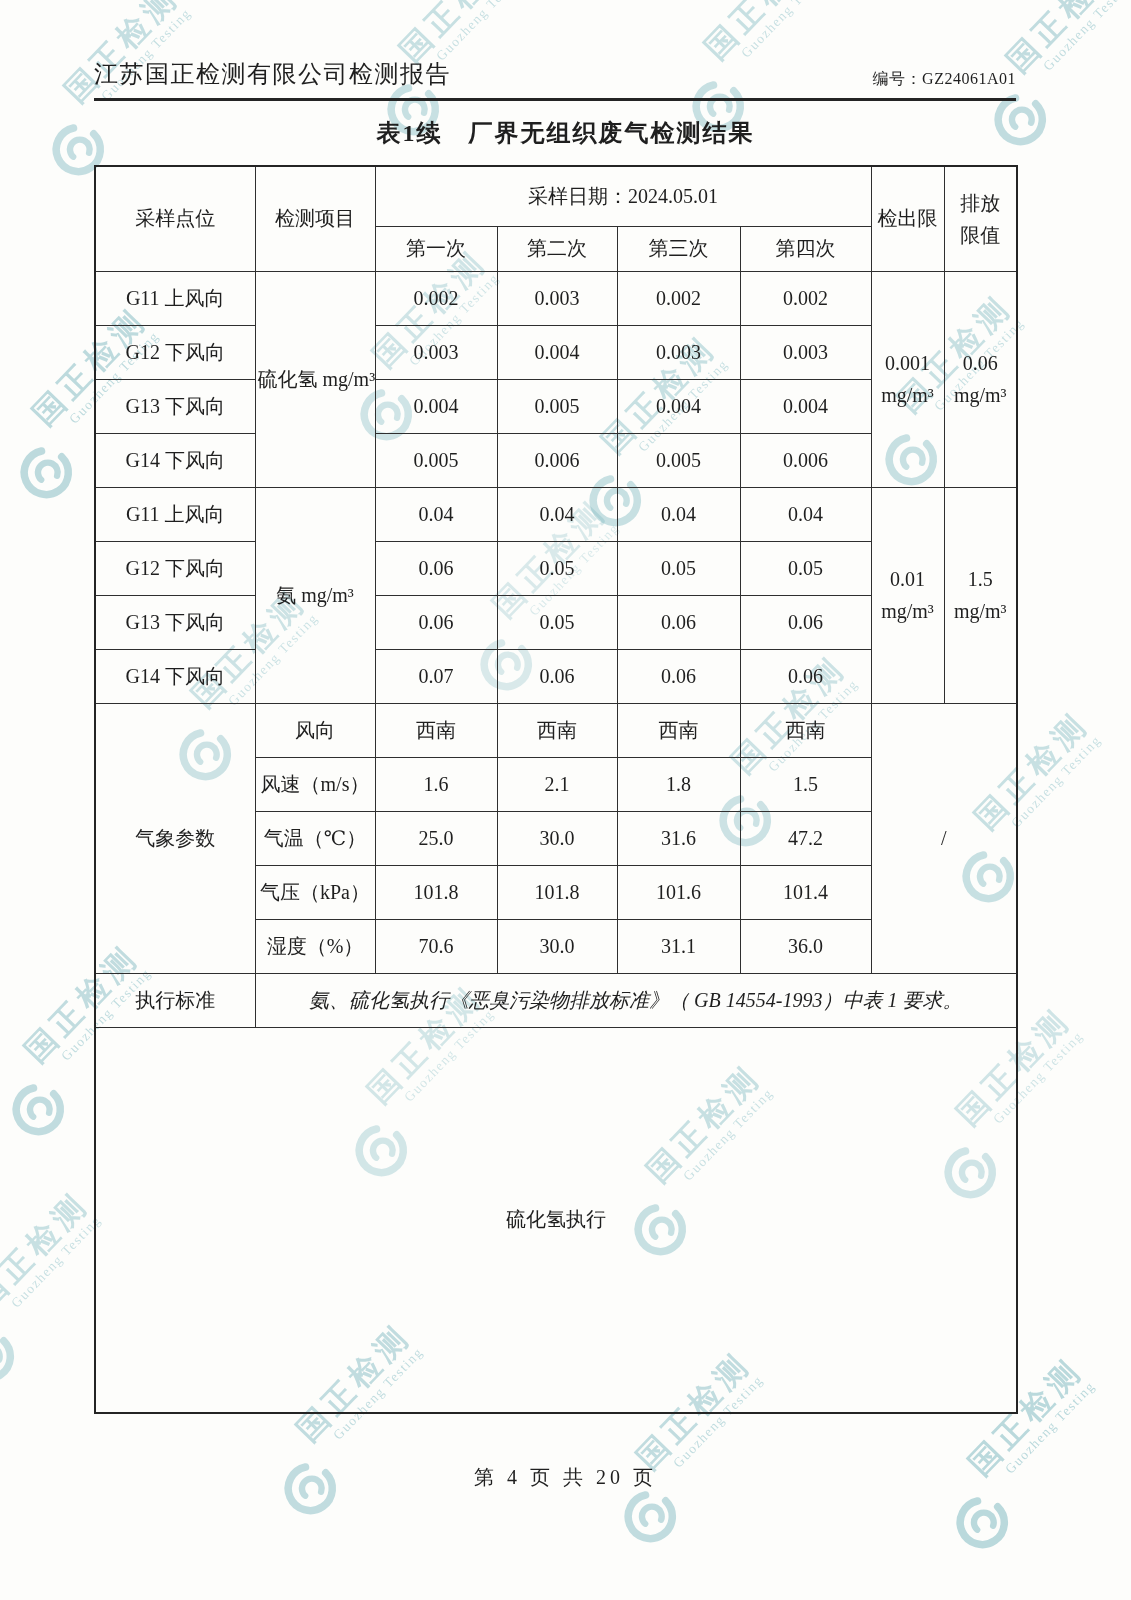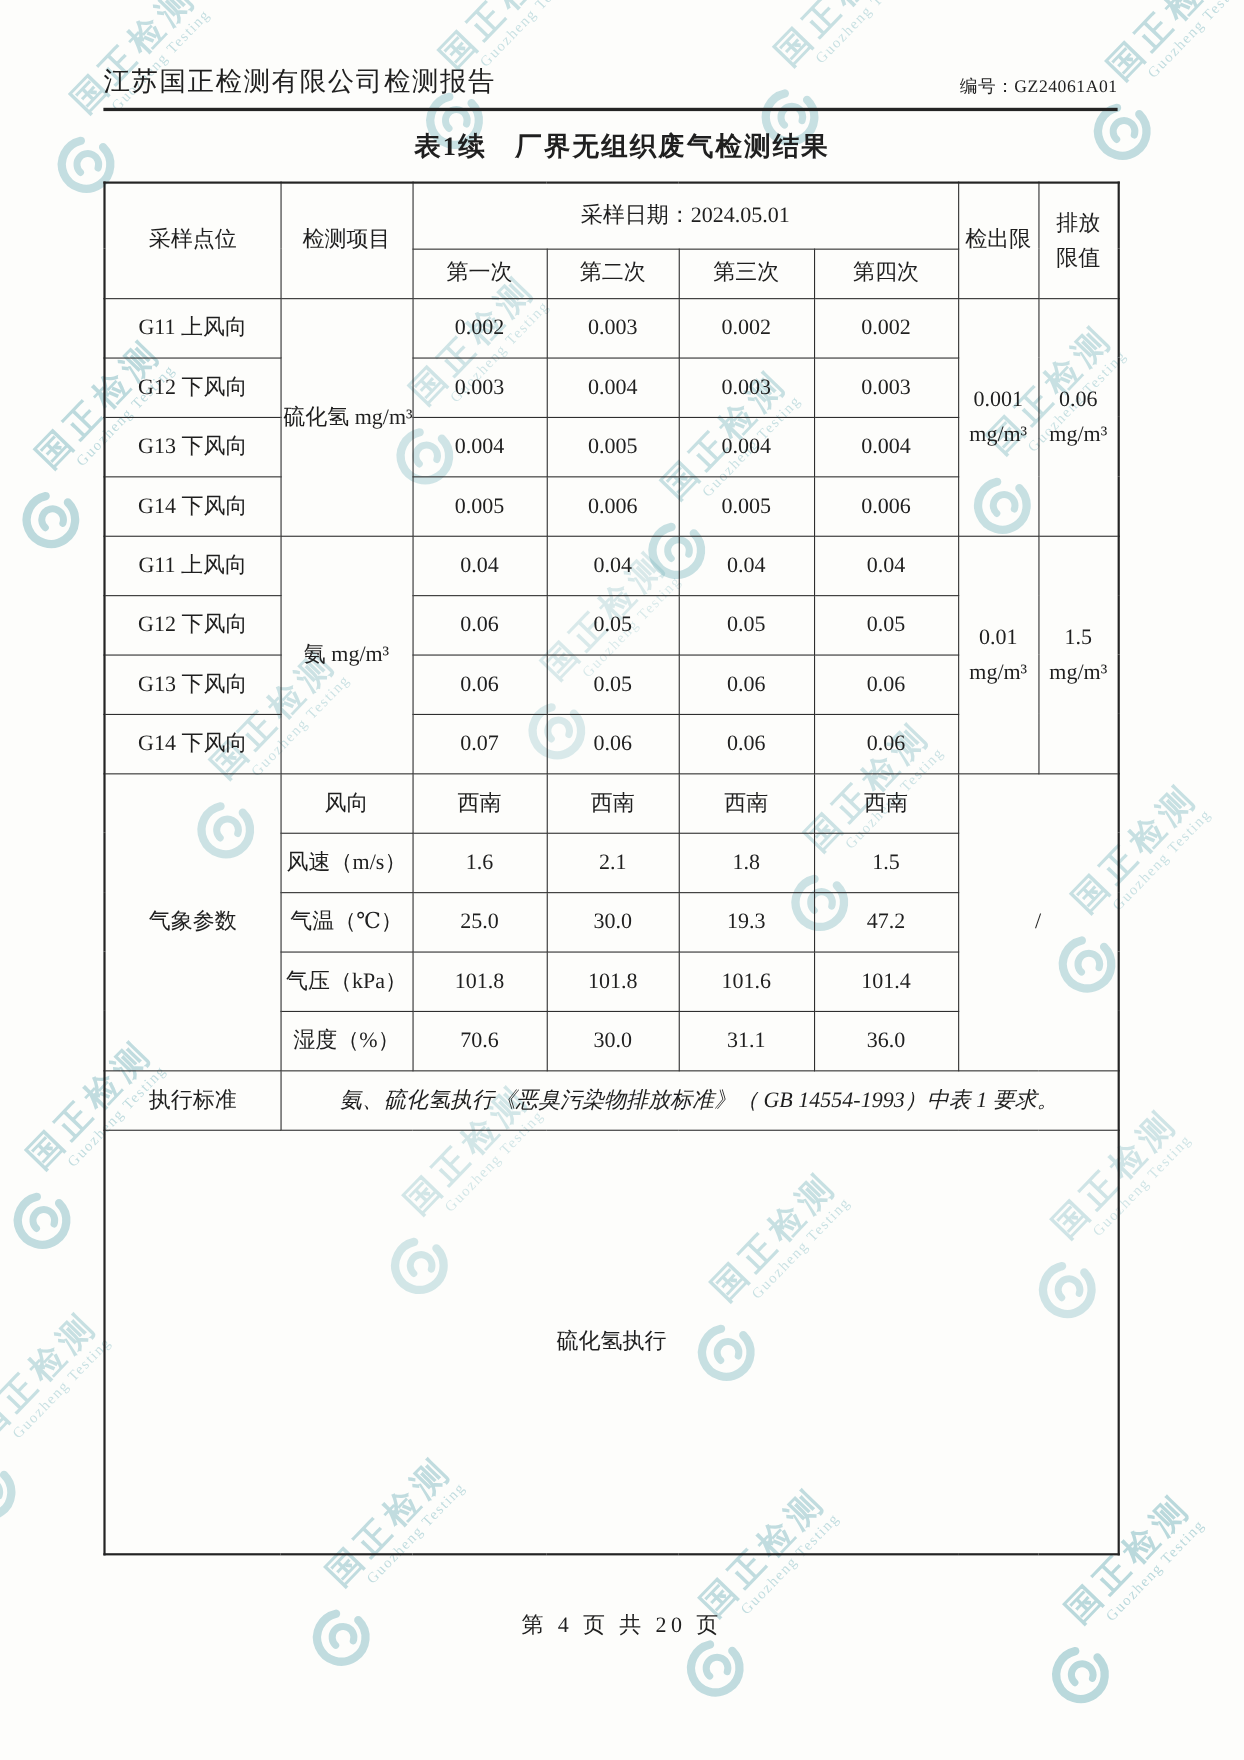--- a/index.html
+++ b/index.html
@@ -392,21 +392,21 @@
       <td class="nowrap">风速（m/s）</td>
       <td>1.6</td>
       <td>2.1</td>
       <td>1.8</td>
       <td>1.5</td>
     </tr>
     <tr class="dr">
       <td class="nowrap">气温（℃）</td>
       <td>25.0</td>
       <td>30.0</td>
-      <td>19.3</td>
+      <td>31.6</td>
       <td>47.2</td>
     </tr>
     <tr class="dr">
       <td class="nowrap">气压（kPa）</td>
       <td>101.8</td>
       <td>101.8</td>
       <td>101.6</td>
       <td>101.4</td>
     </tr>
     <tr class="dr">

